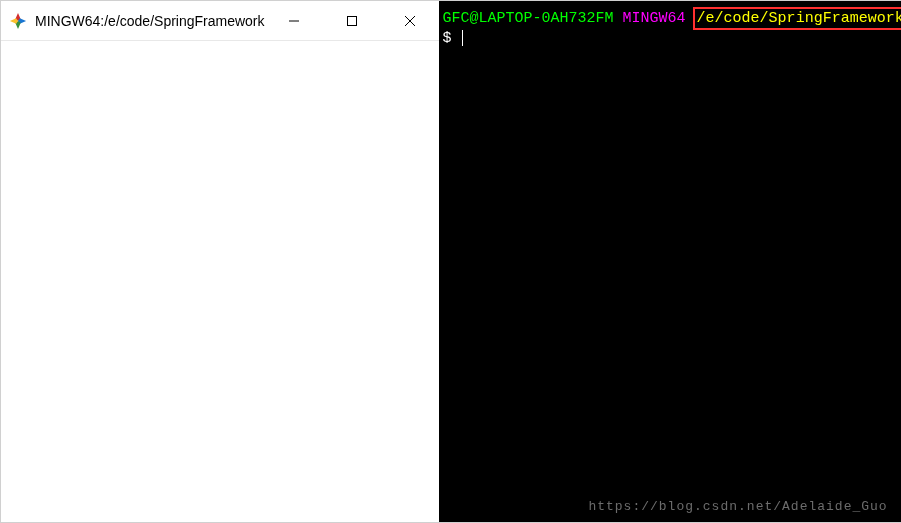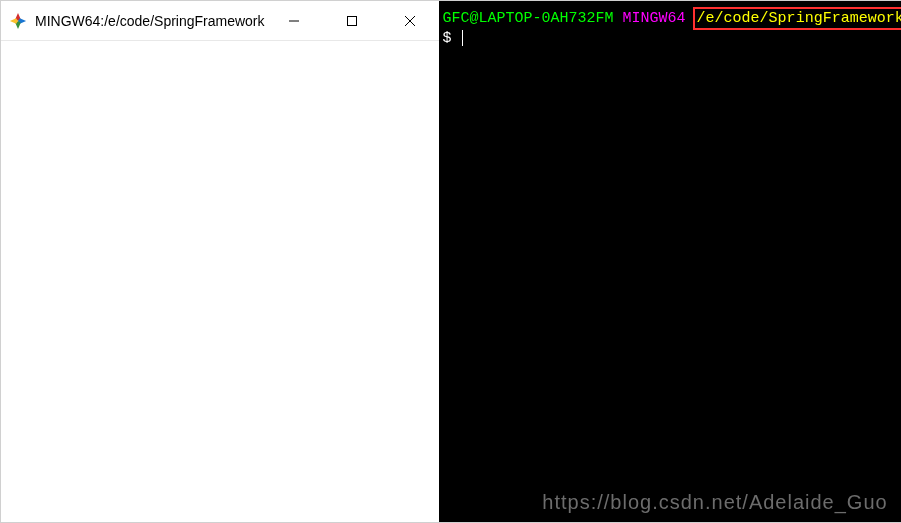--- a/index.html
+++ b/index.html
@@ -125,22 +125,22 @@
       width: 16px;
       left: 1px;
       height: 330px;
       background: #c8c8c8;
     }
     .watermark {
       position: absolute;
       bottom: 6px;
       right: 26px;
       color: #787878;
-      font-family: Liberation Sans, sans-serif;
-      font-size: 20px;
+      font-family: Liberation Mono, monospace;
+      font-size: 13px;
       letter-spacing: 1px;
       opacity: 0.9;
     }
   </style>
 </head>
 <body>
 
 <div class="window">
   <div class="titlebar">
     <span class="app-icon">

